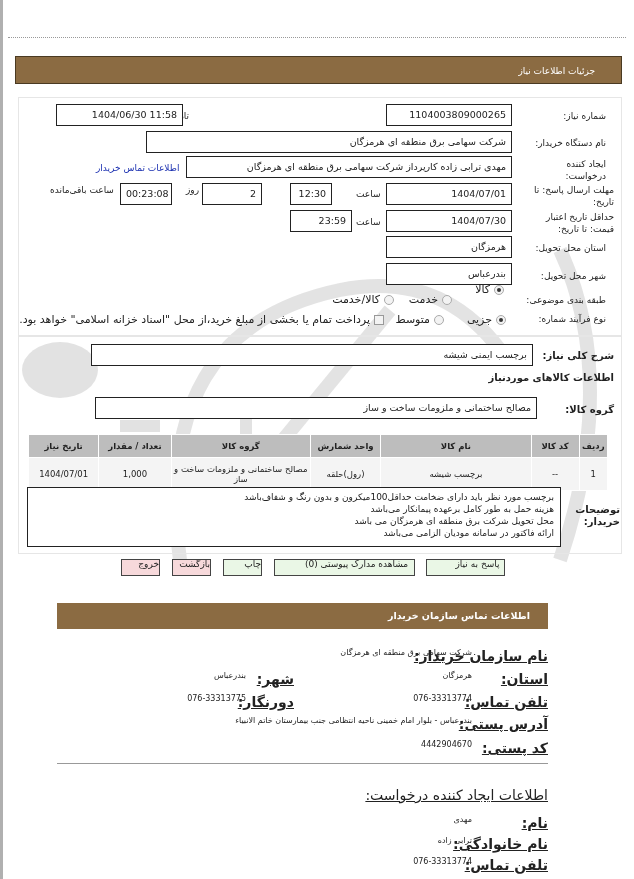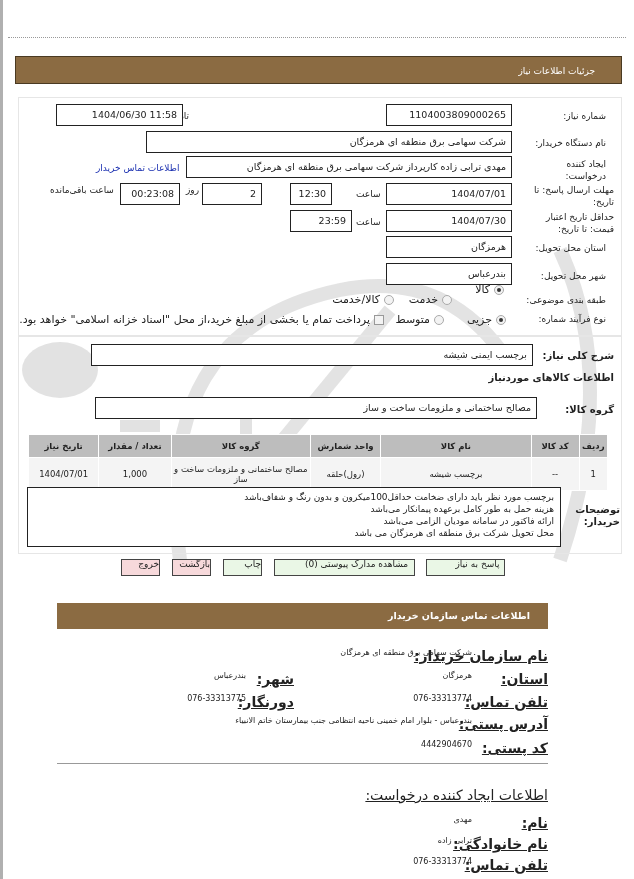--- a/index.html
+++ b/index.html
@@ -68,21 +68,21 @@
 <div class="lbl" style="right:28px;top:158px;"><span>ایجاد کننده</span><br><span>درخواست:</span></div>
 <div class="box" style="left:186px;top:156px;width:326px;">مهدی ترابی زاده کارپرداز شرکت سهامی برق منطقه ای هرمزگان</div>
 <div class="link" style="left:96px;top:163px;">اطلاعات تماس خریدار</div>
 
 <div class="lbl" style="right:20px;top:184px;"><span>مهلت ارسال پاسخ: تا</span><br><span>تاریخ:</span></div>
 <div class="box ltr" style="left:386px;top:183px;width:126px;">1404/07/01</div>
 <div class="lbl" style="left:356px;top:188px;">ساعت</div>
 <div class="box ltr" style="left:290px;top:183px;width:42px;">12:30</div>
 <div class="box ltr" style="left:202px;top:183px;width:60px;">2</div>
 <div class="lbl" style="left:186px;top:184px;">روز</div>
-<div class="box ltr" style="left:120px;top:183px;width:60px;">00:23:08</div>
+<div class="box ltr" style="left:120px;top:183px;width:52px;">00:23:08</div>
 <div class="lbl" style="left:50px;top:184px;">ساعت باقی‌مانده</div>
 
 <div class="lbl" style="right:20px;top:211px;"><span>حداقل تاریخ اعتبار</span><br><span>قیمت: تا تاریخ:</span></div>
 <div class="box ltr" style="left:386px;top:210px;width:126px;">1404/07/30</div>
 <div class="lbl" style="left:356px;top:216px;">ساعت</div>
 <div class="box ltr" style="left:290px;top:210px;width:62px;">23:59</div>
 
 <div class="lbl" style="right:28px;top:242px;">استان محل تحویل:</div>
 <div class="box" style="left:386px;top:236px;width:126px;">هرمزگان</div>
 
@@ -128,22 +128,22 @@
       <td>1,000</td>
       <td>1404/07/01</td>
     </tr>
   </tbody>
 </table>
 
 <div class="lbl bold" style="right:14px;top:504px;"><span>توضیحات</span><br><span>خریدار:</span></div>
 <div class="desc">
   <div>برچسب مورد نظر باید دارای ضخامت حداقل100میکرون و بدون رنگ و شفاف‌باشد</div>
   <div>هزینه حمل به طور کامل برعهده پیمانکار می‌باشد</div>
+  <div>محل تحویل شرکت برق منطقه ای هرمزگان می باشد</div>
   <div>ارائه فاکتور در سامانه مودیان الزامی می‌باشد</div>
-  <div>محل تحویل شرکت برق منطقه ای هرمزگان می باشد</div>
 </div>
 
 <div class="btn g" style="left:426px;top:559px;width:79px;">پاسخ به نیاز</div>
 <div class="btn g" style="left:274px;top:559px;width:141px;">مشاهده مدارک پیوستی (0)</div>
 <div class="btn g" style="left:223px;top:559px;width:39px;">چاپ</div>
 <div class="btn r" style="left:172px;top:559px;width:39px;">بازگشت</div>
 <div class="btn r" style="left:121px;top:559px;width:39px;">خروج</div>
 
 <div class="hdr2">
     <span>اطلاعات تماس سازمان خریدار</span>

